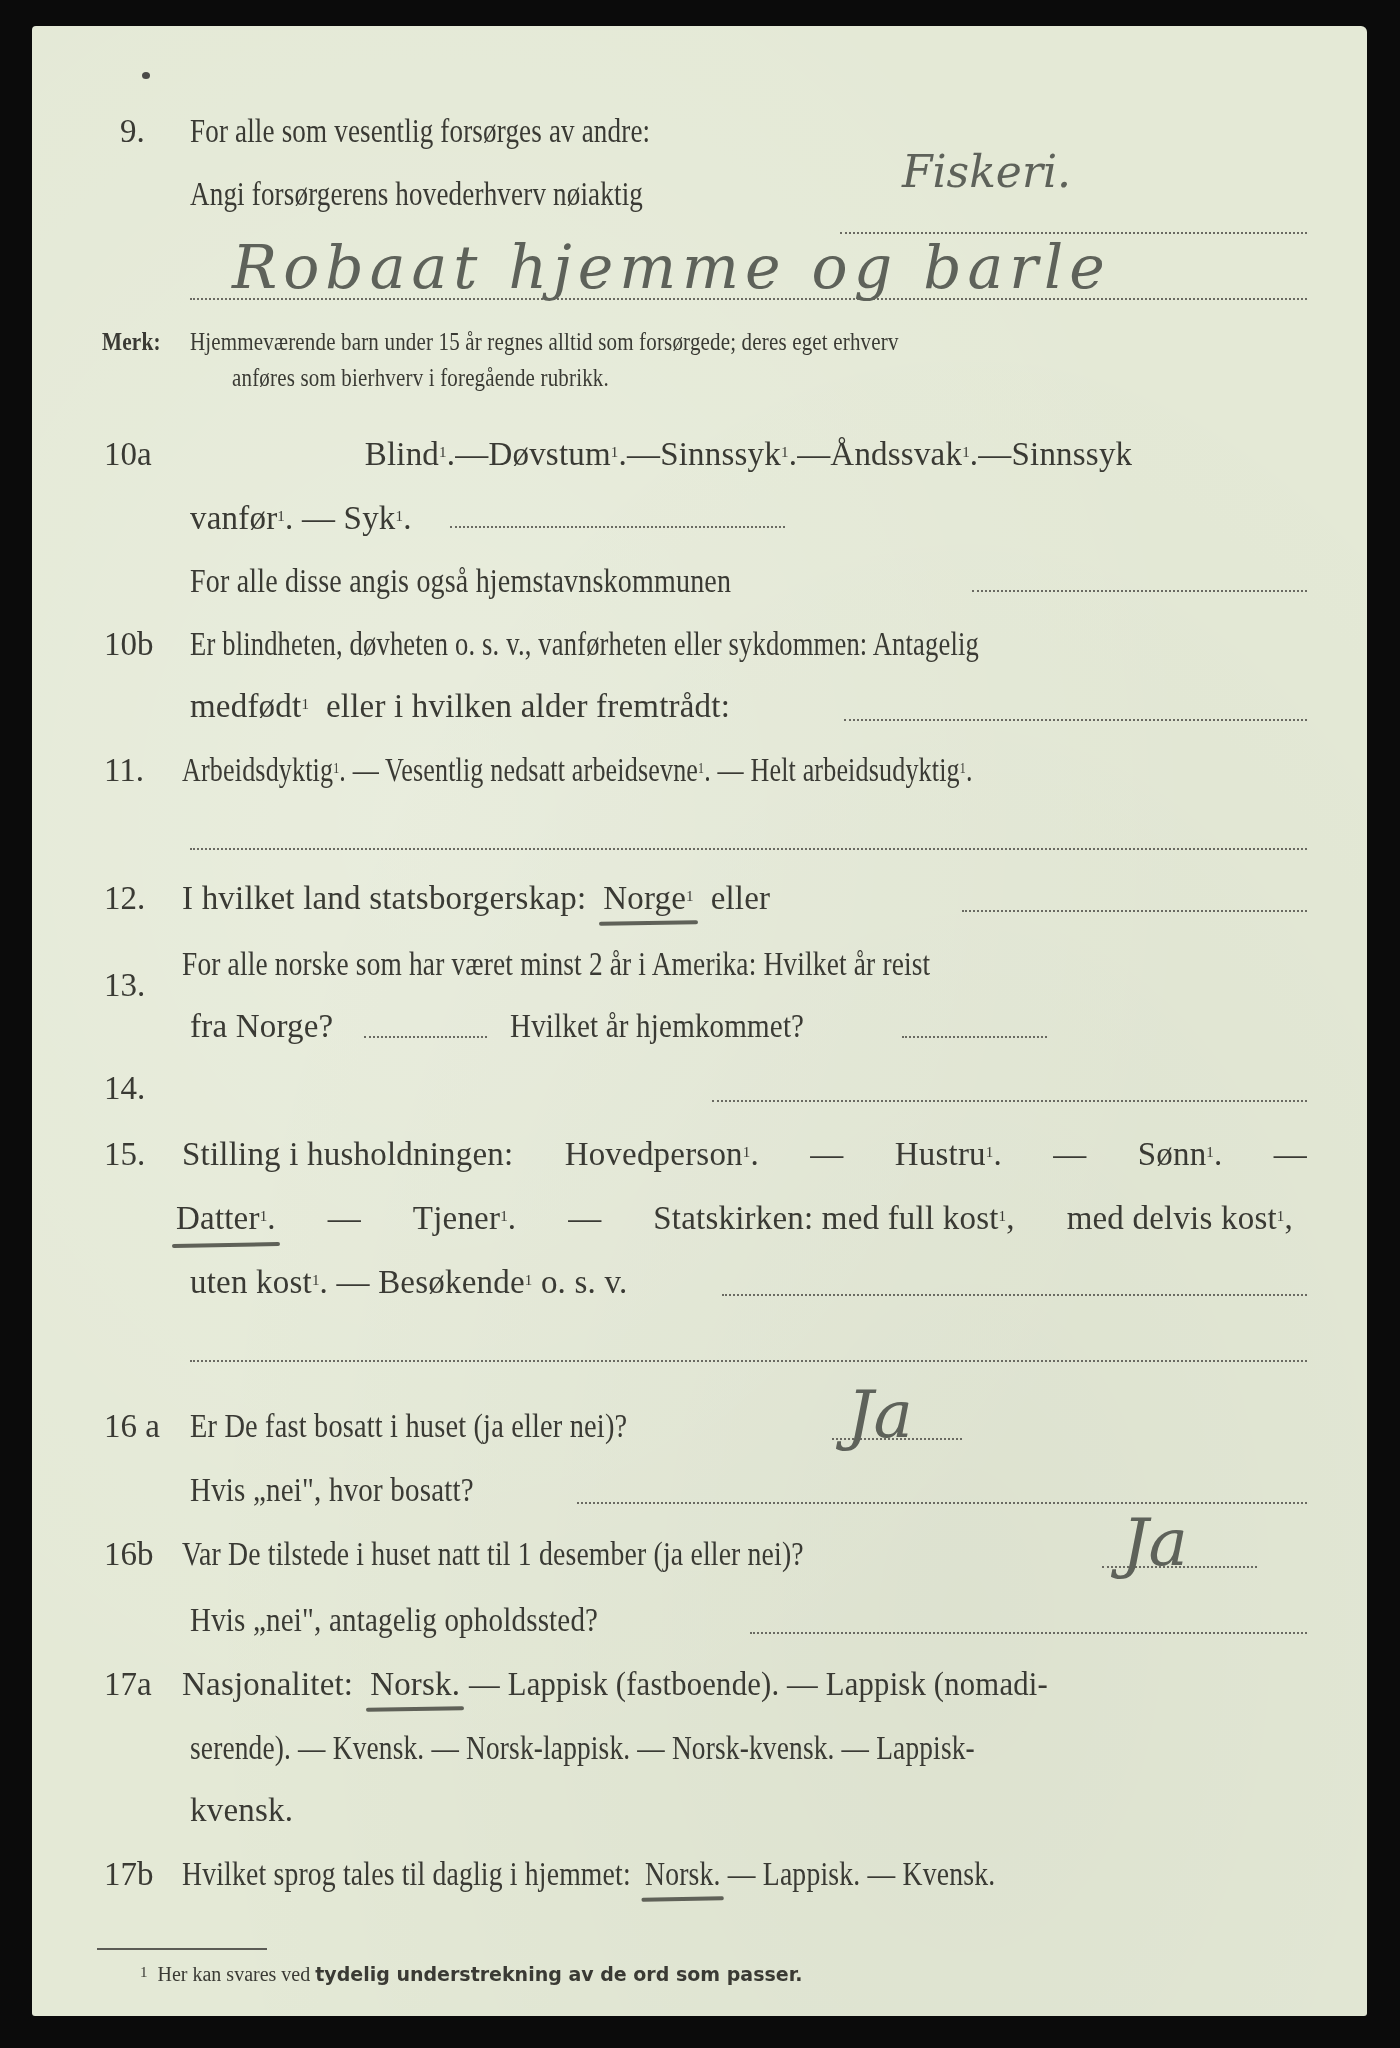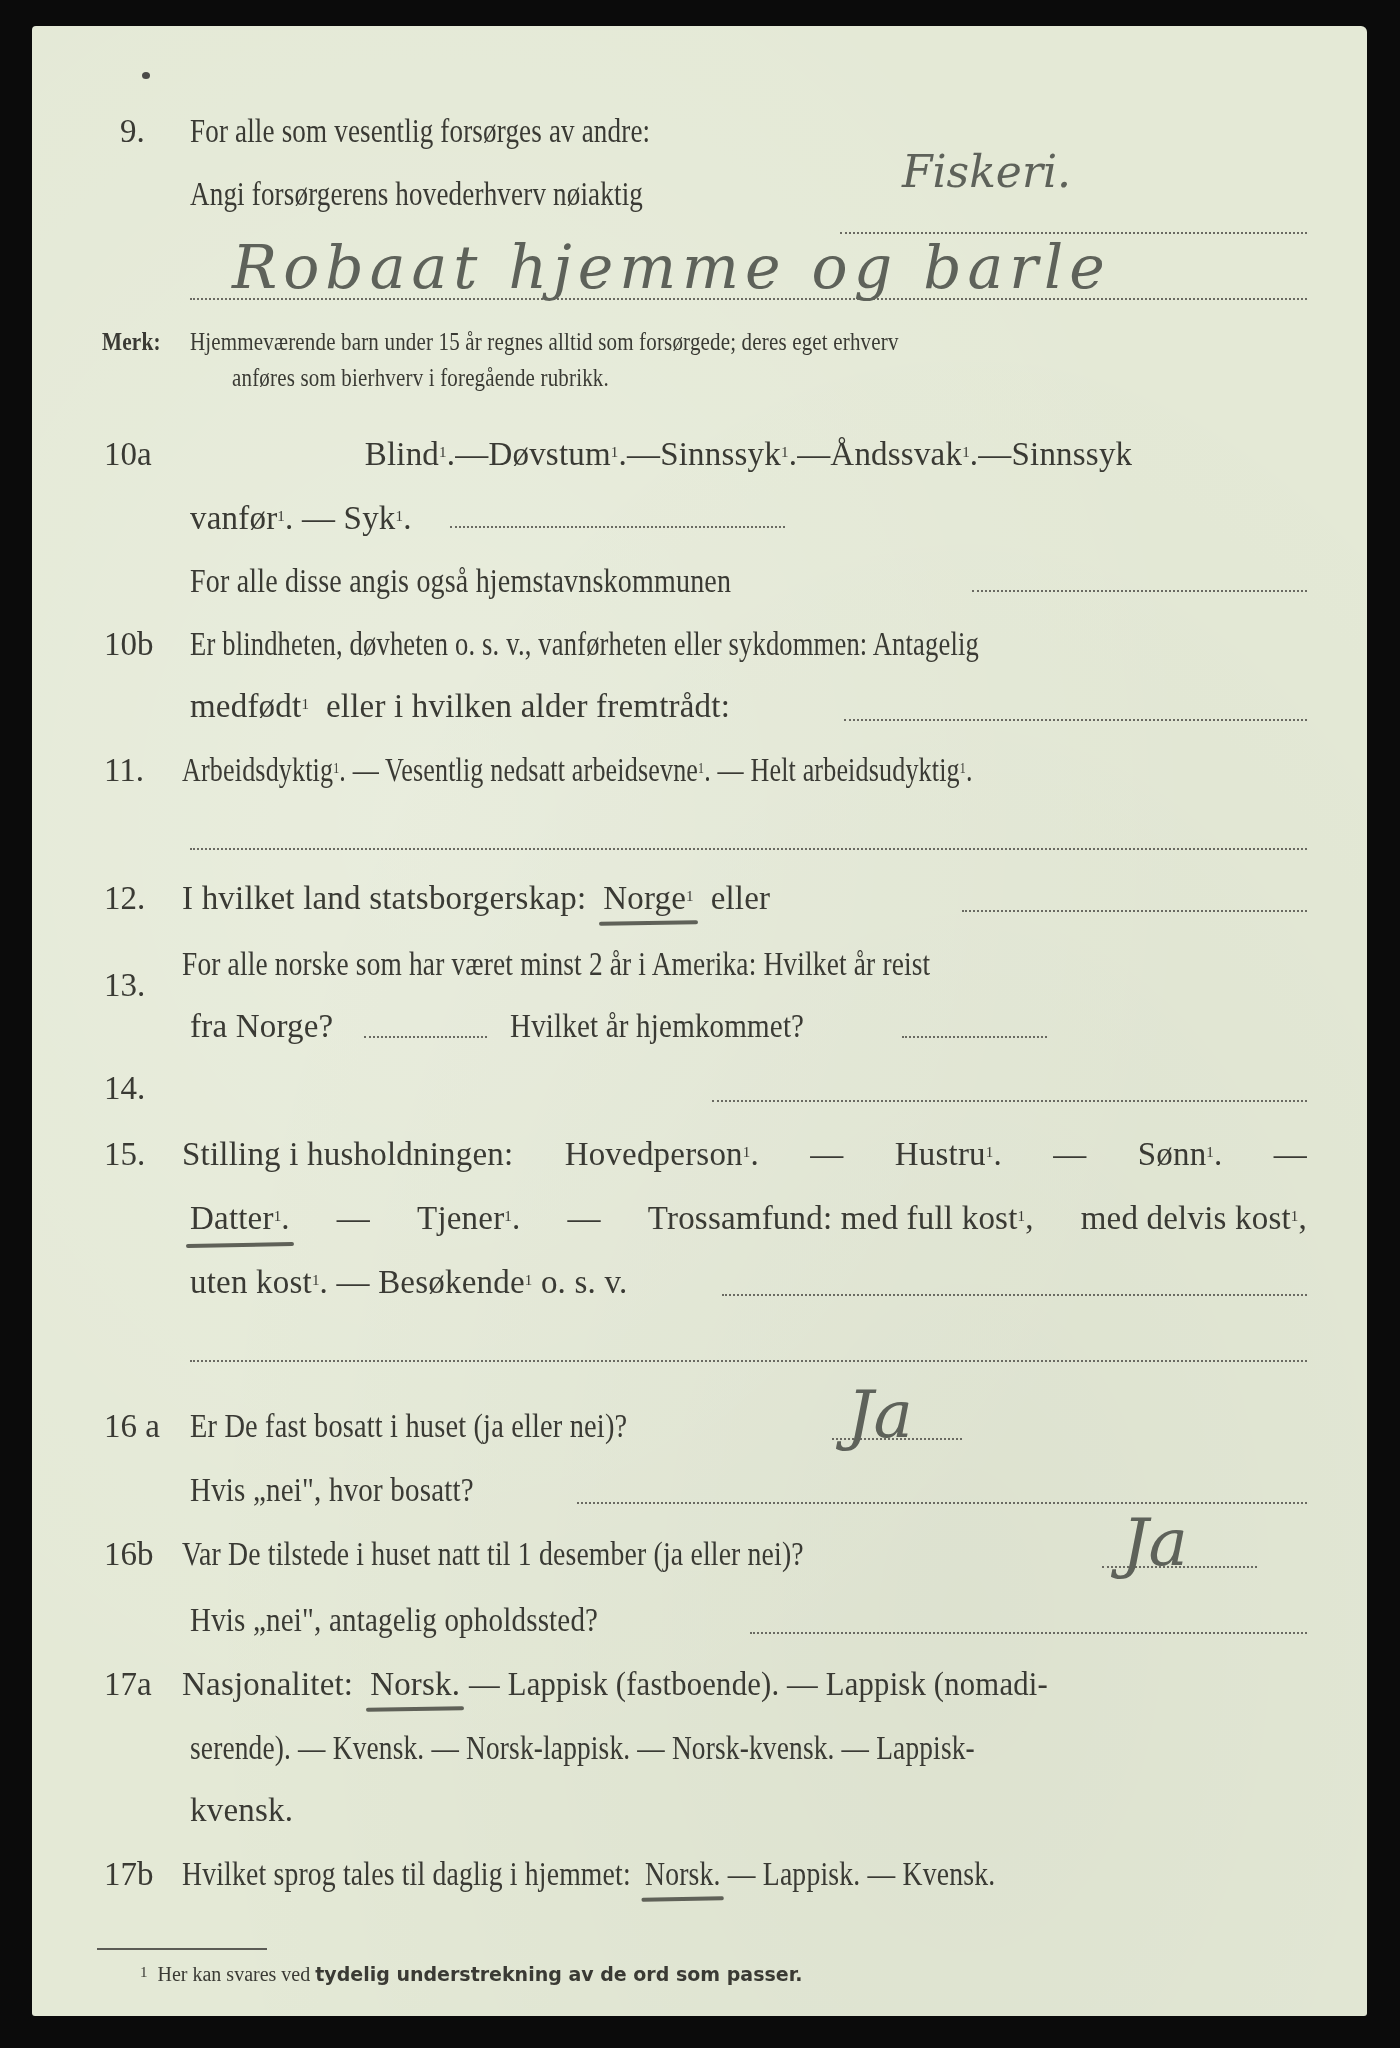--- a/index.html
+++ b/index.html
@@ -93,26 +93,26 @@
   <div class="num" style="left:72px;top:1108px;">15.</div>
   <div class="line" style="left:150px;top:1108px;width:1125px;display:flex;justify-content:space-between;">
     <span>Stilling i husholdningen:</span>
     <span><span>Hovedperson</span><sup>1</sup>.</span>
       <span>—</span>
     <span><span>Hustru</span><sup>1</sup>.</span>
       <span>—</span>
     <span><span>Sønn</span><sup>1</sup>.</span>
       <span>—</span>
   </div>
-  <div class="line" style="left:158px;top:1172px;width:1117px;display:flex;justify-content:space-between;text-align:right;">
+  <div class="line" style="left:144px;top:1172px;width:1117px;display:flex;justify-content:space-between;text-align:right;">
     <span class="ul"><span>Datter</span><sup>1</sup>.</span>
       <span>—</span>
     <span><span>Tjener</span><sup>1</sup>.</span>
       <span>—</span>
-    <span><span>Trossamfund: med full kost</span><sup>1</sup>,</span>
+    <span><span>Statskirken: med full kost</span><sup>1</sup>,</span>
     <span><span>med delvis kost</span><sup>1</sup>,</span>
   </div>
   <div class="line" style="left:158px;top:1236px;">
     <span><span>uten kost</span><sup>1</sup>.</span> — <span><span>Besøkende</span><sup>1</sup></span> <span>o. s. v.</span>
   </div>
   <div class="fill" style="left:690px;top:1268px;width:585px;"></div>
   <div class="fill" style="left:158px;top:1334px;width:1117px;"></div>
 
   <div class="num" style="left:72px;top:1380px;">16 a</div>
   <div class="line" style="left:158px;top:1380px;transform:scaleX(0.86);">Er De fast bosatt i huset (ja eller nei)?</div>

